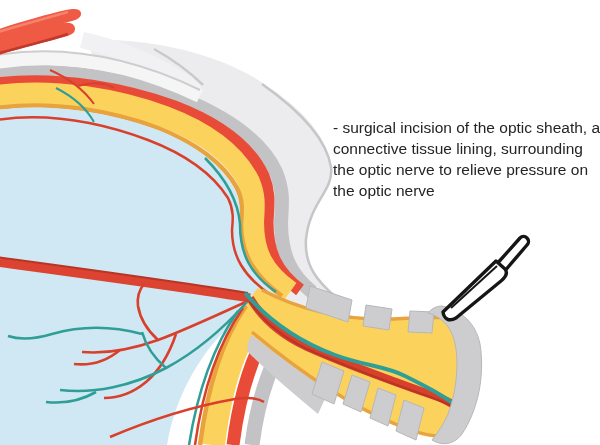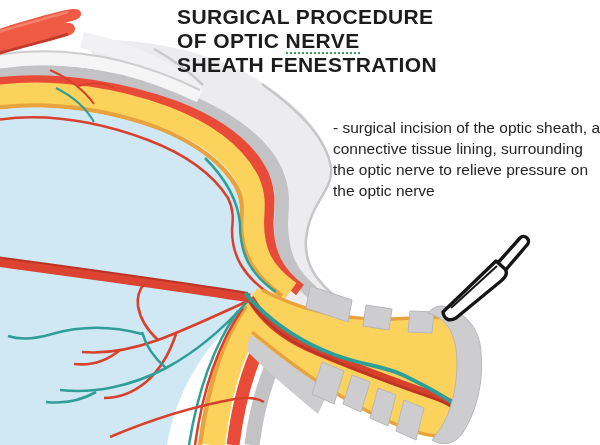--- a/index.html
+++ b/index.html
@@ -151,21 +151,16 @@
   <svg class="scalpel" viewBox="0 0 600 445" xmlns="http://www.w3.org/2000/svg" aria-hidden="true">
     <g fill="#ffffff" stroke="#161616" stroke-width="3.4" stroke-linejoin="round">
       <path d="M 495,266 L 520,238 C 522,236 525,236 527,238 C 529,240 529,243 527,245
                L 503,273 Z"></path>
       <path d="M 443,312 L 496,261 L 505,269 C 508,273 506,277 501,281 L 456,318
                C 449,322 444,319 443,312 Z"></path>
     </g>
     <path d="M 451,308 L 497,266" fill="none" stroke="#161616" stroke-width="2"></path>
   </svg>
 
-  <div class="title">
-    <div>SURGICAL PROCEDURE</div>
-    <div><span>OF OPTIC </span><span class="underlined">NERVE</span></div>
-    <div>SHEATH FENESTRATION</div>
-  </div>
 
   <div class="desc">- surgical incision of the optic sheath, a connective tissue lining, surrounding the optic nerve to relieve pressure on the optic nerve</div>
 
 </div>
 
 </body></html>

